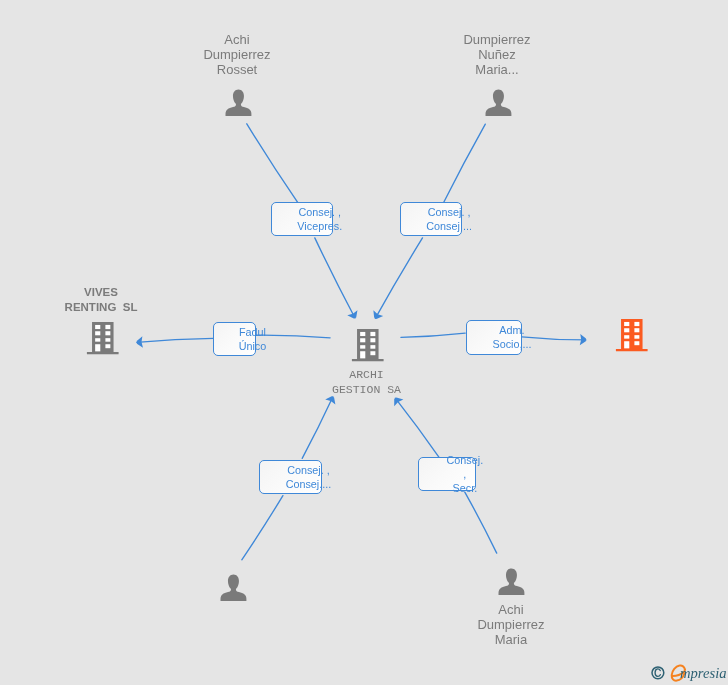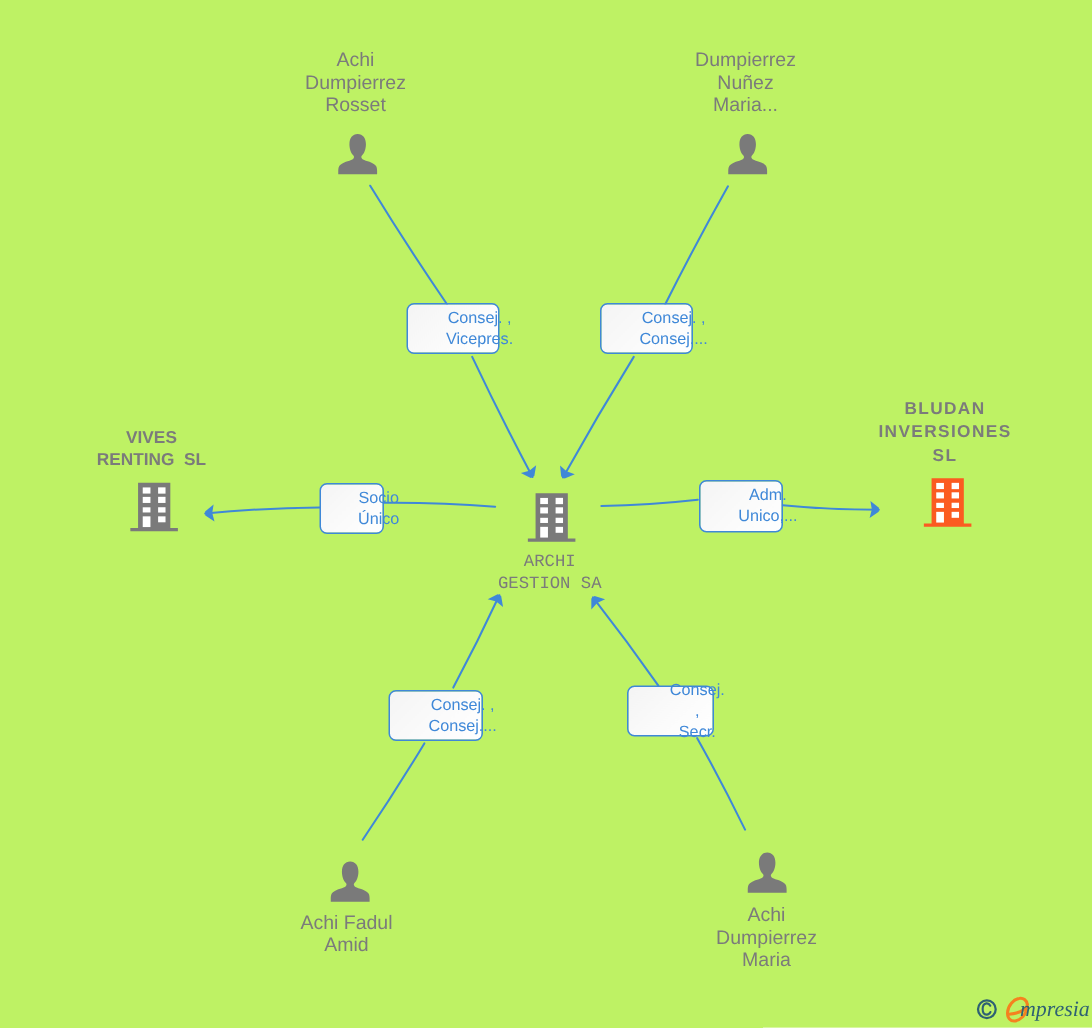--- a/index.html
+++ b/index.html
@@ -1,18 +1,18 @@
 <!DOCTYPE html>
 <html><head>
 <meta charset="utf-8">
 <style>
   html,body{margin:0;padding:0;}
   body{width:728px;height:685px;background:#ffffff;font-family:"Liberation Sans",sans-serif;overflow:hidden;
         -webkit-font-smoothing:antialiased;}
-  #graph{position:relative;width:728px;height:685px;background:#bef264;}
+  #graph{position:relative;width:728px;height:685px;background:#e5e5e5;}
   svg.edges{position:absolute;left:0;top:0;width:728px;height:685px;}
   .nicon{position:absolute;}
   .nlabel{position:absolute;text-align:center;color:#7b7b7b;white-space:pre-line;filter:grayscale(0);
           font-size:13px;line-height:15px;}
   .clabel{position:absolute;text-align:center;color:#7b7b7b;white-space:pre-line;filter:grayscale(0);
           font-size:11.5px;line-height:15.2px;}
   .clabel.brand{font-weight:bold;letter-spacing:0.92px;}
   .ebox{position:absolute;box-sizing:border-box;border:1.3px solid #3f88d8;border-radius:5px;
         background:linear-gradient(135deg,#f4f4f4 0%,#fafafa 50%,#ffffff 100%);color:#3f88d8;
         font-size:10.8px;line-height:14.1px;text-align:center;white-space:pre-line;filter:grayscale(0);
@@ -117,49 +117,44 @@
           <rect x="9.15" y="10.25" width="5.15" height="4.05"></rect>
           <rect x="9.15" y="17.2" width="5.15" height="3.45"></rect>
           <rect x="9.15" y="23.23" width="5.15" height="7.15"></rect>
           <rect x="19.4" y="3.9" width="4.95" height="4.2"></rect>
           <rect x="19.4" y="10.2" width="4.95" height="4.1"></rect>
           <rect x="19.4" y="17.15" width="4.95" height="3.55"></rect>
           <rect x="19.4" y="23.23" width="4.95" height="3.97"></rect>
         </g>
       </svg>
   </div>
-  <div class="clabel brand" style="left:570px;top:266.2px;width:120px;">BLUDAN
-INVERSIONES
-SL</div>
 
   <div class="nicon" style="left:219.6px;top:574.1px;">
     <svg width="27" height="28" viewBox="0 0 27 28">
         <path fill="#7a7a7a" d="M13.45,0.4 C10.0,0.4 7.95,3.2 7.95,7.1 C7.95,10.1 9.0,13.2 10.6,14.6 C11.0,15.0 11.1,15.6 10.9,16.2 C10.6,17.1 9.6,17.7 8.0,18.1 C4.6,18.9 1.9,20.3 1.1,21.9 C0.65,22.8 0.5,24.0 0.5,24.9 L0.5,27.1 L26.4,27.1 L26.4,24.9 C26.4,24.0 26.25,22.8 25.8,21.9 C25.0,20.3 22.3,18.9 18.9,18.1 C17.3,17.7 16.3,17.1 16.0,16.2 C15.8,15.6 15.9,15.0 16.3,14.6 C17.9,13.2 18.95,10.1 18.95,7.1 C18.95,3.2 16.9,0.4 13.45,0.4 Z"></path>
       </svg>
   </div>
-  <div class="nlabel" style="left:171px;top:606.9px;width:120px;">Achi Fadul
-Amid</div>
 
   <div class="nicon" style="left:498.2px;top:567.75px;">
     <svg width="27" height="28" viewBox="0 0 27 28">
         <path fill="#7a7a7a" d="M13.45,0.4 C10.0,0.4 7.95,3.2 7.95,7.1 C7.95,10.1 9.0,13.2 10.6,14.6 C11.0,15.0 11.1,15.6 10.9,16.2 C10.6,17.1 9.6,17.7 8.0,18.1 C4.6,18.9 1.9,20.3 1.1,21.9 C0.65,22.8 0.5,24.0 0.5,24.9 L0.5,27.1 L26.4,27.1 L26.4,24.9 C26.4,24.0 26.25,22.8 25.8,21.9 C25.0,20.3 22.3,18.9 18.9,18.1 C17.3,17.7 16.3,17.1 16.0,16.2 C15.8,15.6 15.9,15.0 16.3,14.6 C17.9,13.2 18.95,10.1 18.95,7.1 C18.95,3.2 16.9,0.4 13.45,0.4 Z"></path>
       </svg>
   </div>
   <div class="nlabel" style="left:451px;top:601.9px;width:120px;">Achi
 Dumpierrez
 Maria</div>
 
   <div class="ebox" style="left:270.9px;top:202.3px;width:61.7px;height:34.1px;">Consej. ,
 Vicepres.</div>
   <div class="ebox" style="left:399.9px;top:202.3px;width:62.4px;height:34.1px;">Consej. ,
 Consej....</div>
-  <div class="ebox" style="left:212.8px;top:321.9px;width:43.3px;height:34.1px;">Socio
+  <div class="ebox" style="left:212.8px;top:321.9px;width:43.3px;height:34.1px;">Fadul
 Único</div>
   <div class="ebox" style="left:465.8px;top:320.3px;width:56.3px;height:34.3px;">Adm.
-Unico,...</div>
+Socio,...</div>
   <div class="ebox" style="left:259.3px;top:460.1px;width:62.3px;height:34.3px;">Consej. ,
 Consej....</div>
   <div class="ebox" style="left:417.6px;top:457.1px;width:58.5px;height:34.0px;">Consej. ,
 Secr.</div>
 
   <div class="wm">
     <svg width="80" height="24" viewBox="0 0 80 24">
   <g>
     <circle cx="9.9" cy="11.8" r="5.9" fill="none" stroke="#2e6173" stroke-width="1.5"></circle>
     <path d="M12.2,9.5 C11.6,8.3 10.6,7.8 9.6,7.9 C8.1,8.1 7.1,9.6 7.1,11.6 C7.1,13.7 8.1,15.3 9.7,15.4 C10.8,15.5 11.7,14.9 12.3,13.7" fill="none" stroke="#2e6173" stroke-width="1.4" stroke-linecap="round"></path>

